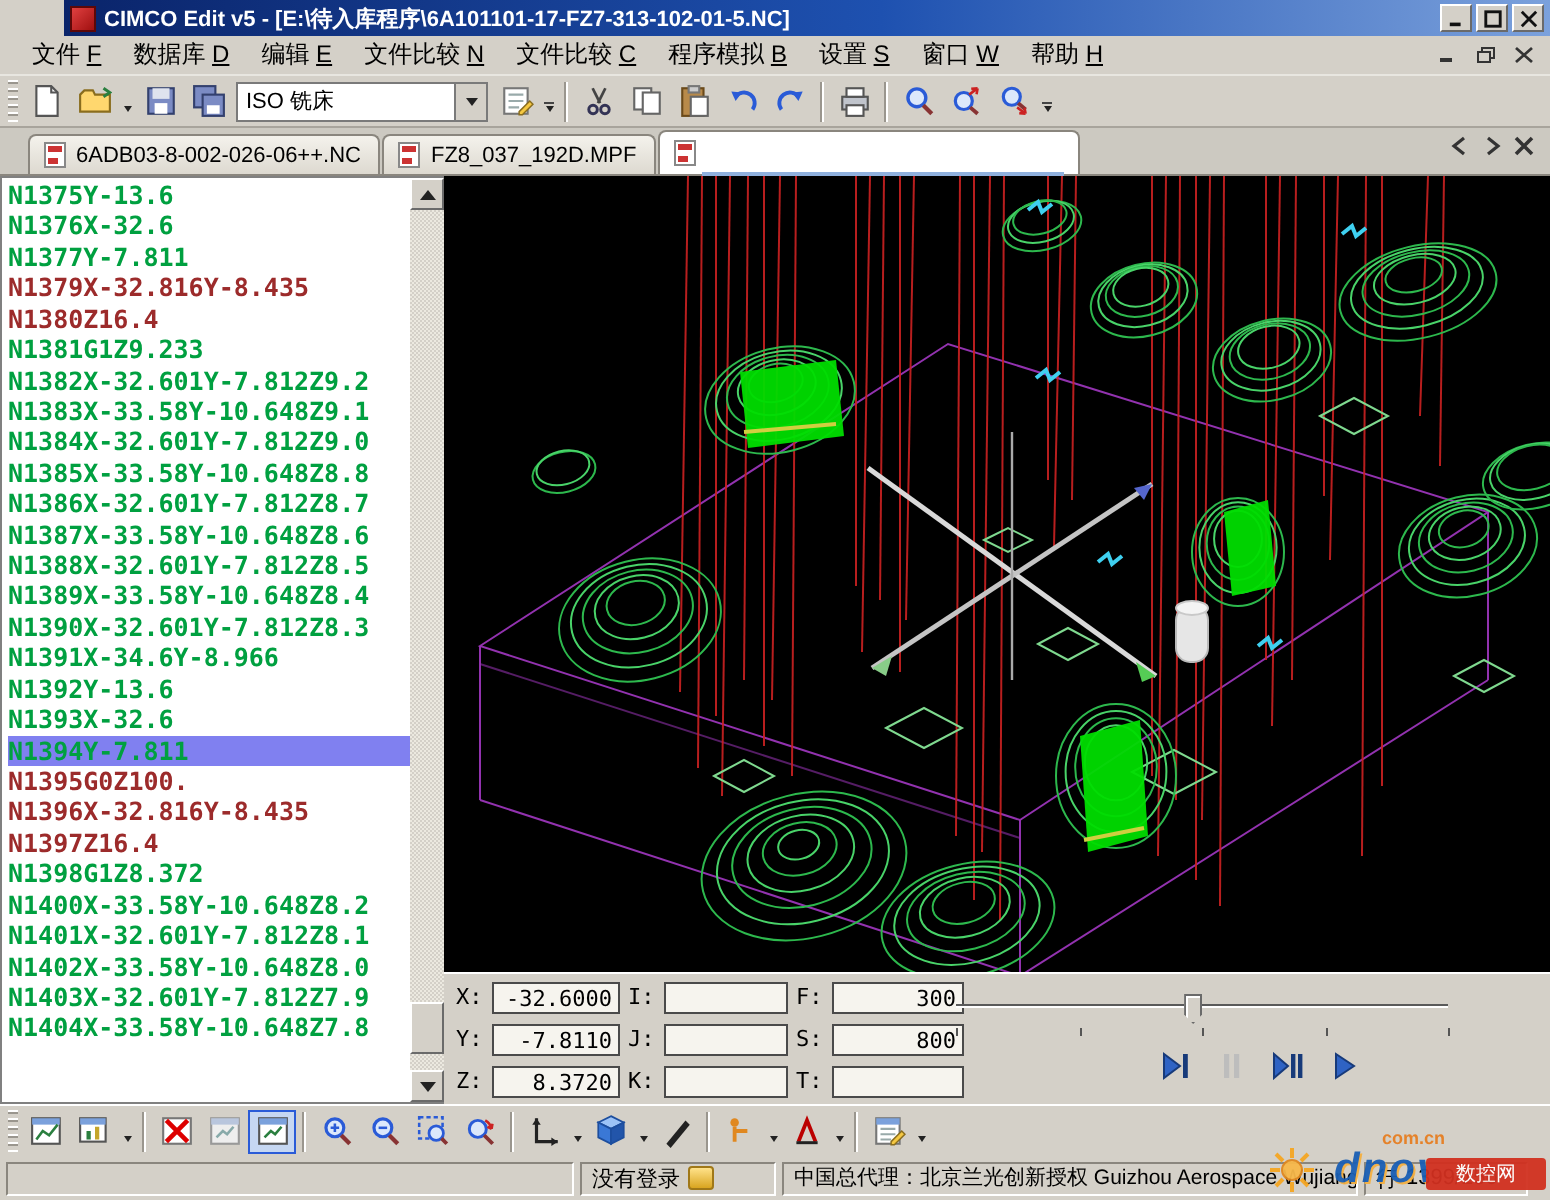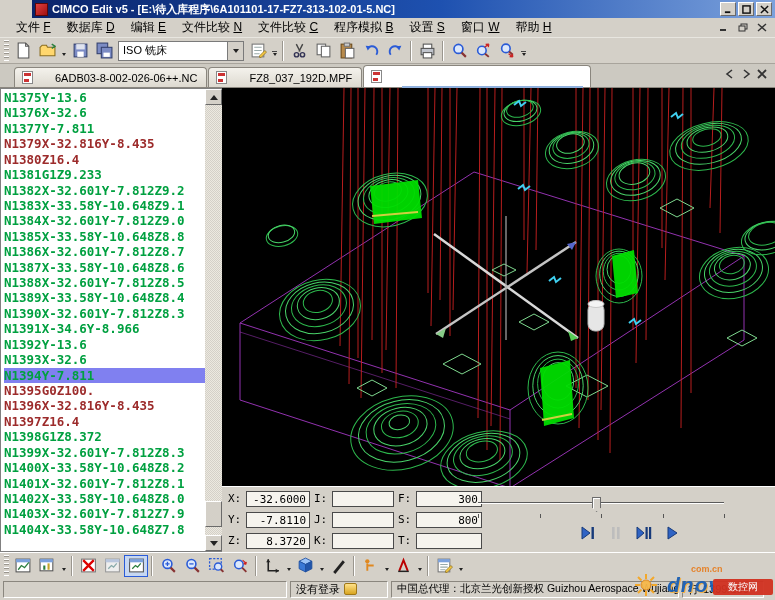--- a/index.html
+++ b/index.html
@@ -41,21 +41,21 @@
   .combo-dd { width:16px; height:18px; background:#d4d0c8; border-left:1px solid #7a7a7a;
     display:flex; align-items:center; justify-content:center; }
   .arrow-down { width:0; height:0; border:3px solid transparent; border-top:4px solid #222; margin-top:3px; }
   .overflow-dd { width:9px; height:20px; display:flex; flex-direction:column; align-items:center; justify-content:flex-end; }
   .overflow-dd .bar { width:5px; height:1px; background:#444; margin-bottom:1px; }
   .overflow-dd .arrow-down { border-width:2.5px; border-top-width:3.5px; margin:0 0 3px; }
 
   
   .tabbar { height:24px; display:flex; align-items:flex-end; background:#ccc9c1; padding-left:14px;
     border-bottom:1px solid #8a867e; }
-  .tab { display:flex; align-items:center; gap:20px; height:20px; padding:0 7px;
+  .tab { display:flex; align-items:center; gap:3px; height:20px; padding:0 7px;
     background:linear-gradient(#f4f2ec,#ddd9d0); border:1px solid #8a867e; border-bottom:none;
     border-radius:4px 4px 0 0; font-size:11px; margin-right:1px; white-space:nowrap; }
   .tab.active { height:22px; background:#fff; }
   .tab.active .tab-label { background:#8fb0dd;margin-top:32px; }
   .tab-label { padding:1px 2px; }
   .nc-icon { width:11px; height:13px; background:#fff; border:1px solid #888; position:relative; flex:0 0 auto; }
   .nc-icon:before { content:""; position:absolute; left:1px; top:1px; width:7px; height:3px; background:#c33; }
   .nc-icon:after { content:""; position:absolute; left:1px; bottom:1px; width:5px; height:3px; background:#c33; }
   .tabnav { margin-left:auto; display:flex; gap:6px; padding:0 8px 4px 0; align-items:center; }
   .tabnav svg { width:10px; height:10px; }
@@ -350,21 +350,20 @@
           <div class="line g">N1389X-33.58Y-10.648Z8.4</div>
           <div class="line g">N1390X-32.601Y-7.812Z8.3</div>
           <div class="line g">N1391X-34.6Y-8.966</div>
           <div class="line g">N1392Y-13.6</div>
           <div class="line g">N1393X-32.6</div>
           <div class="line g sel">N1394Y-7.811</div>
           <div class="line r">N1395G0Z100.</div>
           <div class="line r">N1396X-32.816Y-8.435</div>
           <div class="line r">N1397Z16.4</div>
           <div class="line g">N1398G1Z8.372</div>
-          <div class="line g">N1399X-32.601Y-7.812Z8.3</div>
           <div class="line g">N1400X-33.58Y-10.648Z8.2</div>
           <div class="line g">N1401X-32.601Y-7.812Z8.1</div>
           <div class="line g">N1402X-33.58Y-10.648Z8.0</div>
           <div class="line g">N1403X-32.601Y-7.812Z7.9</div>
           <div class="line g">N1404X-33.58Y-10.648Z7.8</div>
         </div>
       <div class="vscroll">
         <span class="sbtn" style="top:0">
             <span class="tri-up"></span>
           </span>

